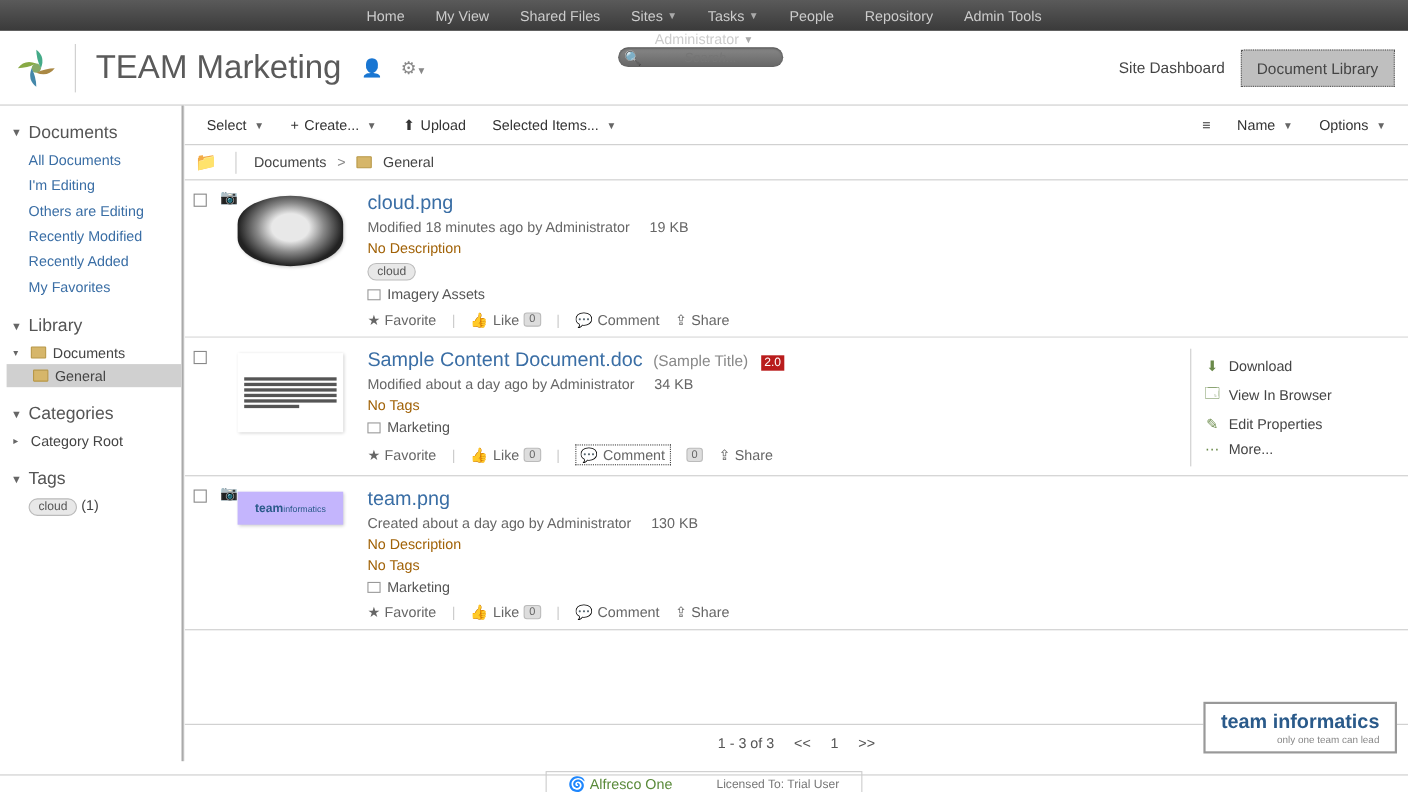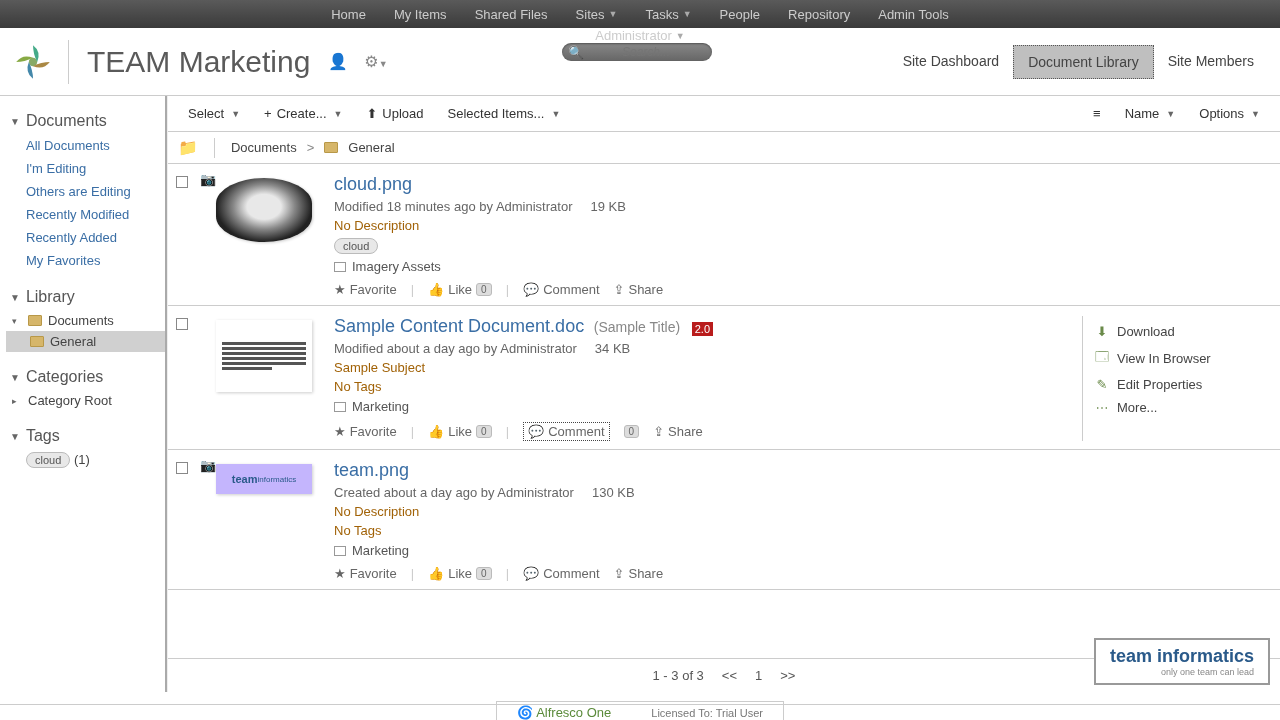--- a/index.html
+++ b/index.html
@@ -93,21 +93,21 @@
 
 .corner-logo { position: absolute; right: 10px; bottom: 35px; border: 2px solid #999; background: #fff; padding: 6px 14px; font-size: 18px; color: #2a5a8a; font-weight: bold; }
 .corner-logo .sub { font-size: 9px; color: #888; display: block; font-weight: normal; text-align: right; }
 </style>
 </head>
 <body>
 
 <div class="topnav">
   <div class="nav-left">
     <div class="nav-item">Home</div>
-    <div class="nav-item">My Items</div>
+    <div class="nav-item">My View</div>
     <div class="nav-item">Shared Files</div>
     <div class="nav-item">
         <span>Sites</span>
         <span class="caret">▼</span>
       </div>
     <div class="nav-item">
         <span>Tasks</span>
         <span class="caret">▼</span>
       </div>
     <div class="nav-item">People</div>
@@ -135,21 +135,20 @@
   </svg>
   <div class="sitetitle">TEAM Marketing</div>
   <div class="hicons">
     <span>👤</span>
     <span>⚙<small style="font-size:9px">▼</small></span>
   </div>
   <div class="spacer"></div>
   <div class="sitenav">
     <div class="sn">Site Dashboard</div>
     <div class="sn active">Document Library</div>
-    <div class="sn">Site Members</div>
   </div>
 </div>
 
 <div class="body-row">
 
   <div class="sidebar">
     <div class="section-hd">
         <span class="tri">▼</span>
         <span>Documents</span>
       </div>
@@ -292,21 +291,20 @@
                 <div class="line"></div>
                 <div class="line" style="width:60%"></div>
               </div>
         </div>
           </div>
         <div class="metacol">
           <span class="docname">Sample Content Document.doc</span>
           <span class="docsubtitle">(Sample Title)</span>
           <span class="version-badge">2.0</span>
           <div class="metaline"><span>Modified about a day ago by Administrator</span><span class="size">34 KB</span></div>
-          <div class="desc">Sample Subject</div>
           <div class="desc">No Tags</div>
           <div class="catrow">
               <span class="cat-icon"></span>
               <span>Marketing</span>
             </div>
           <div class="actions">
             <span class="act">
                 <span>★</span>
                 <span>Favorite</span>
               </span>

